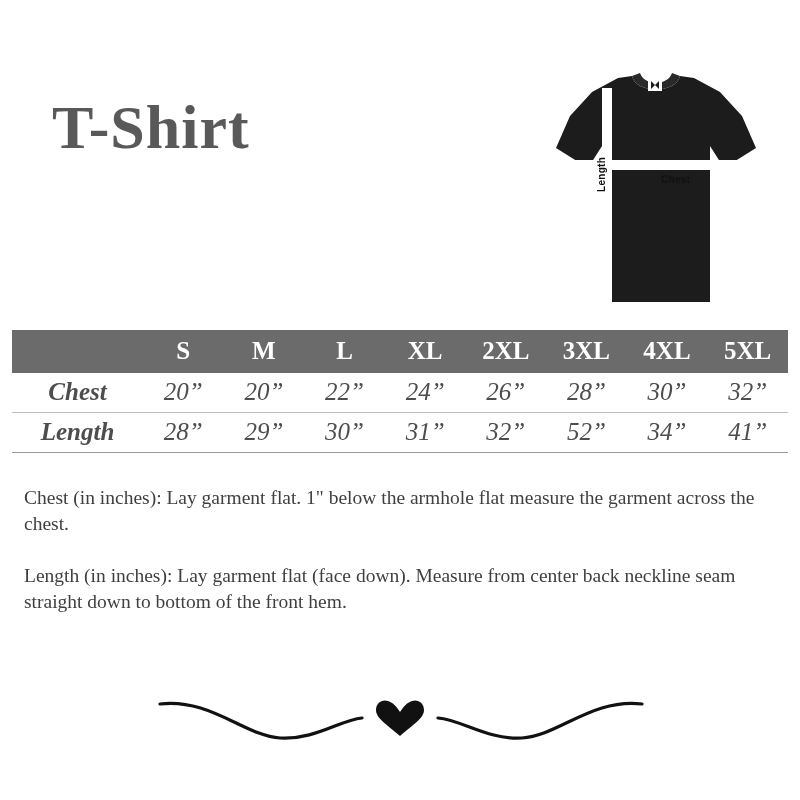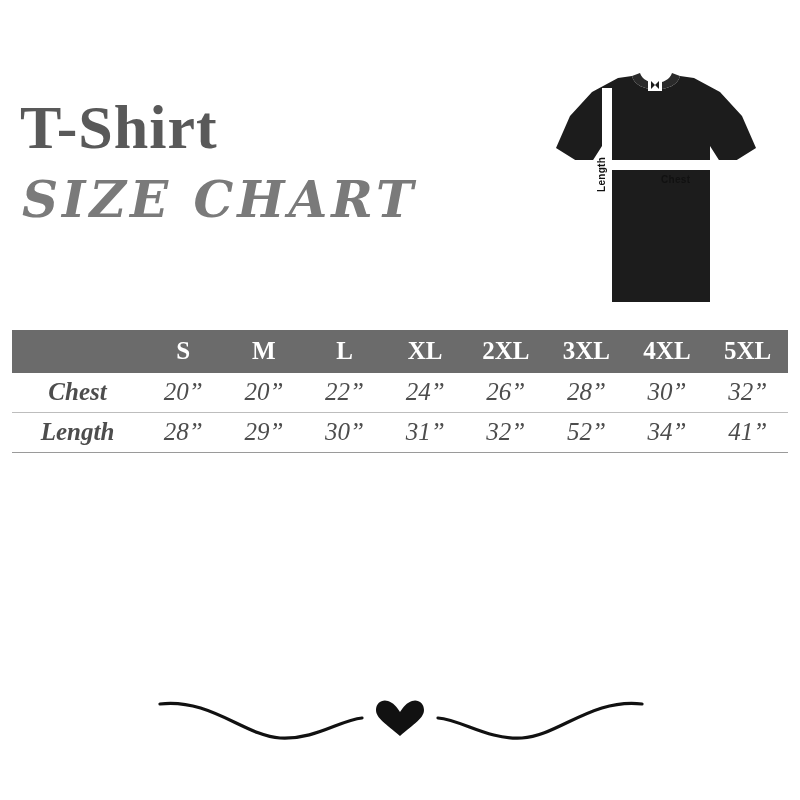--- a/index.html
+++ b/index.html
@@ -18,21 +18,21 @@
 
   .page {
     position: relative;
     width: 800px;
     height: 800px;
   }
 
   
   .title-block {
     position: absolute;
-    left: 20px;
+    left: 52px;
     top: 96px;
     width: 500px;
   }
   .title-main {
     font-family: "Liberation Serif", serif;
     font-size: 62px;
     font-weight: bold;
     color: #595959;
     letter-spacing: 1px;
     line-height: 1.0;
@@ -157,21 +157,20 @@
     height: 70px;
   }
 </style>
 </head>
 <body>
 
 <div class="page">
 
   <div class="title-block">
     <div class="title-main">T-Shirt</div>
-    <div class="title-sub">SIZE CHART</div>
   </div>
 
   <div class="shirt-wrap">
     <svg class="shirt-svg" width="230" height="250" viewBox="0 0 230 250">
       <path d="M78 14 L52 28 L30 52 L16 84 L48 104 L62 82 L62 238 L170 238 L170 82 L184 104 L216 84 L202 52 L180 28 L154 14 L140 12 C136 30 96 30 92 12 Z" fill="#1c1c1c"></path>
       <path d="M92 12 C96 30 136 30 140 12 L132 9 C128 22 104 22 100 9 Z" fill="#2a2a2a"></path>
 
       <rect x="108" y="14" width="14" height="13" fill="#ffffff"></rect>
       <path d="M111 17 l4 4 l-4 4 z" fill="#1c1c1c"></path>
       <path d="M119 17 l-4 4 l4 4 z" fill="#1c1c1c"></path>
@@ -230,20 +229,24 @@
           <td>31”</td>
           <td>32”</td>
           <td>52”</td>
           <td>34”</td>
           <td>41”</td>
         </tr>
       </tbody>
     </table>
   </div>
 
+  <div class="notes">
+    <p class="note-p">Chest (in inches):  Lay garment flat. 1" below the armhole flat measure the garment across the chest.</p>
+    <p class="note-p">Length (in inches): Lay garment flat (face down). Measure from center back neckline seam straight down to bottom of the front hem.</p>
+  </div>
 
   <div class="flourish">
     <svg width="500" height="70" viewBox="0 0 500 70">
       <path d="M10 14 C60 8 95 46 130 48 C165 50 190 30 212 28" fill="none" stroke="#111111" stroke-width="3.2" stroke-linecap="round"></path>
       <path d="M288 28 C312 30 338 50 372 48 C408 46 442 8 492 14" fill="none" stroke="#111111" stroke-width="3.2" stroke-linecap="round"></path>
       <path d="M250 46 C236 34 226 28 226 20 C226 13 232 9 238 11 C243 12.5 247 17 250 22 C253 17 257 12.5 262 11 C268 9 274 13 274 20 C274 28 264 34 250 46 Z" fill="#111111"></path>
     </svg>
   </div>
 
 </div>

